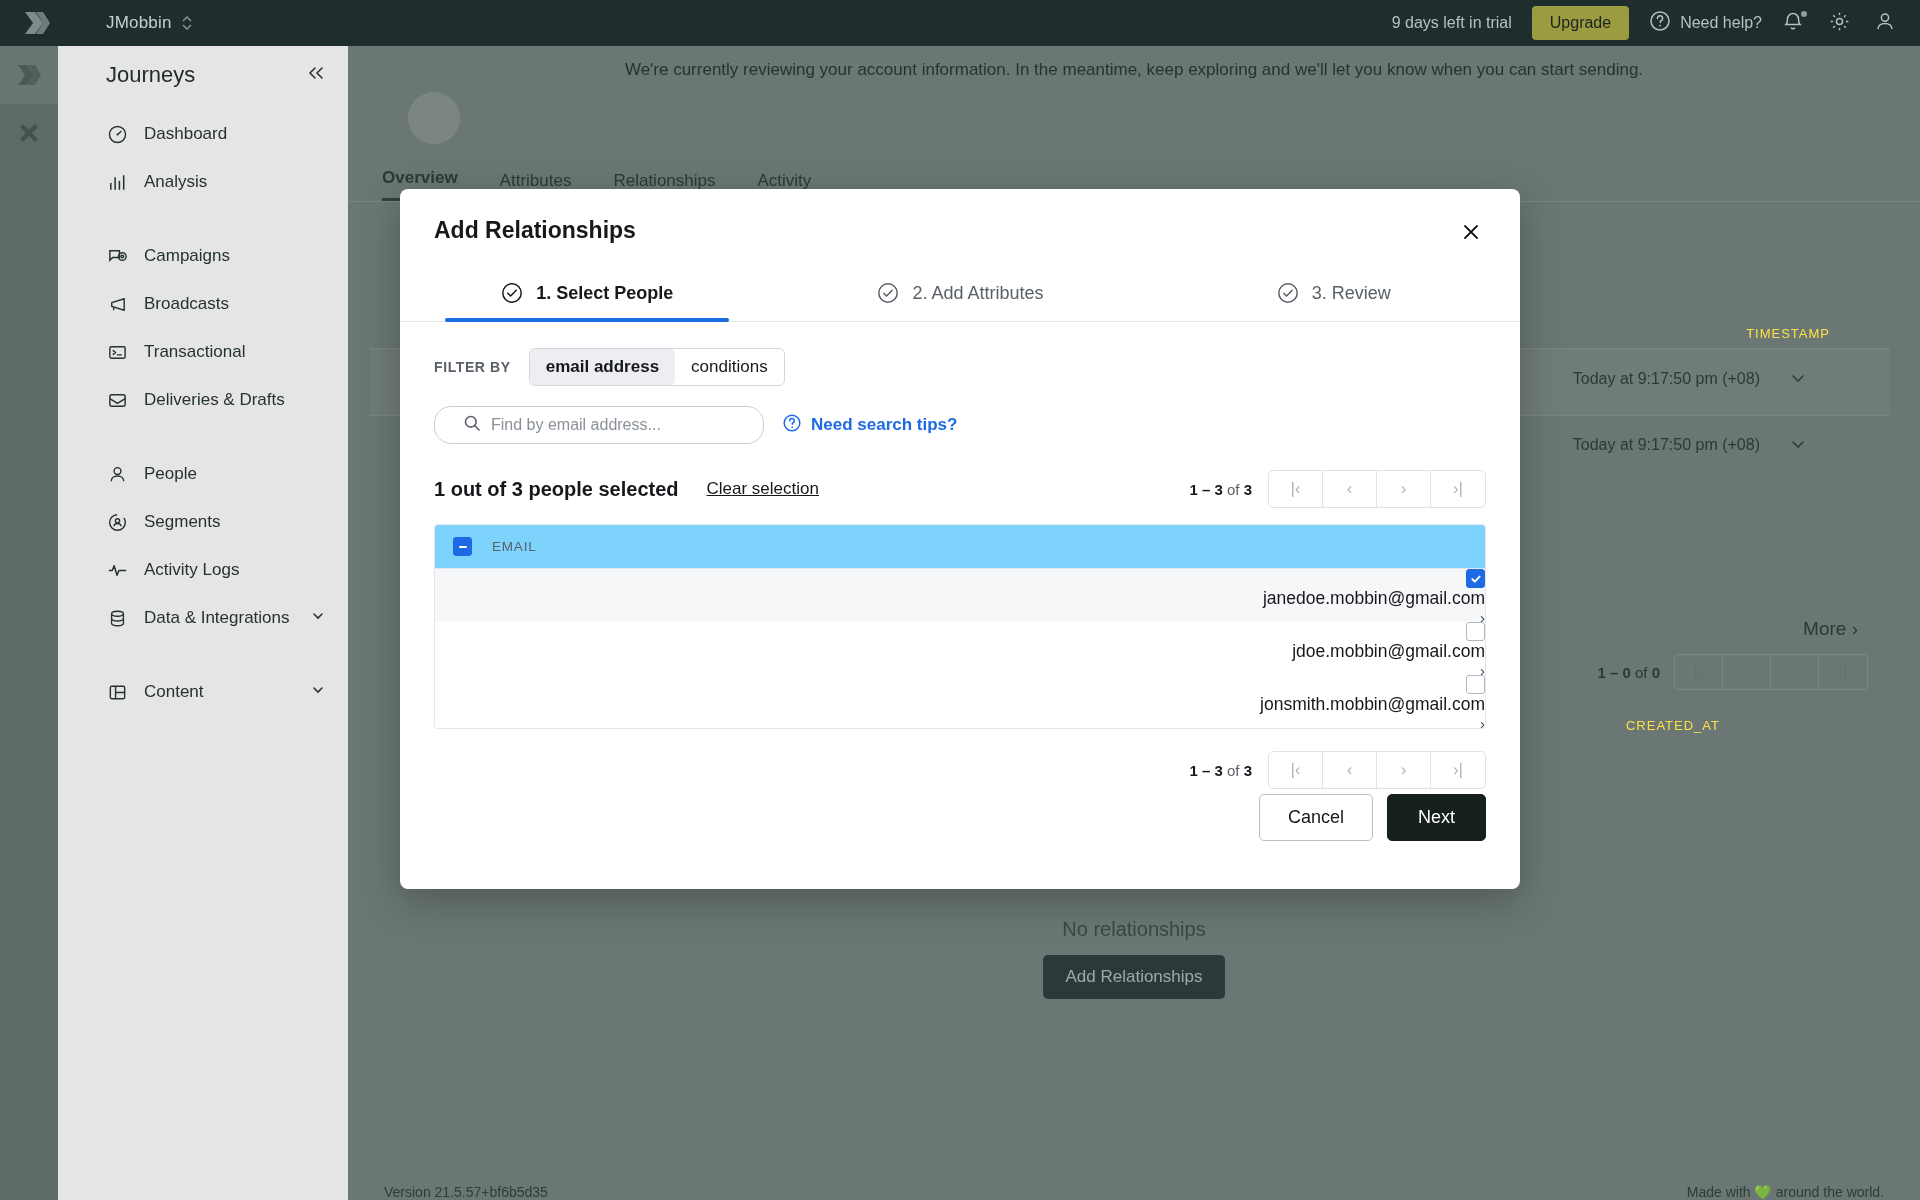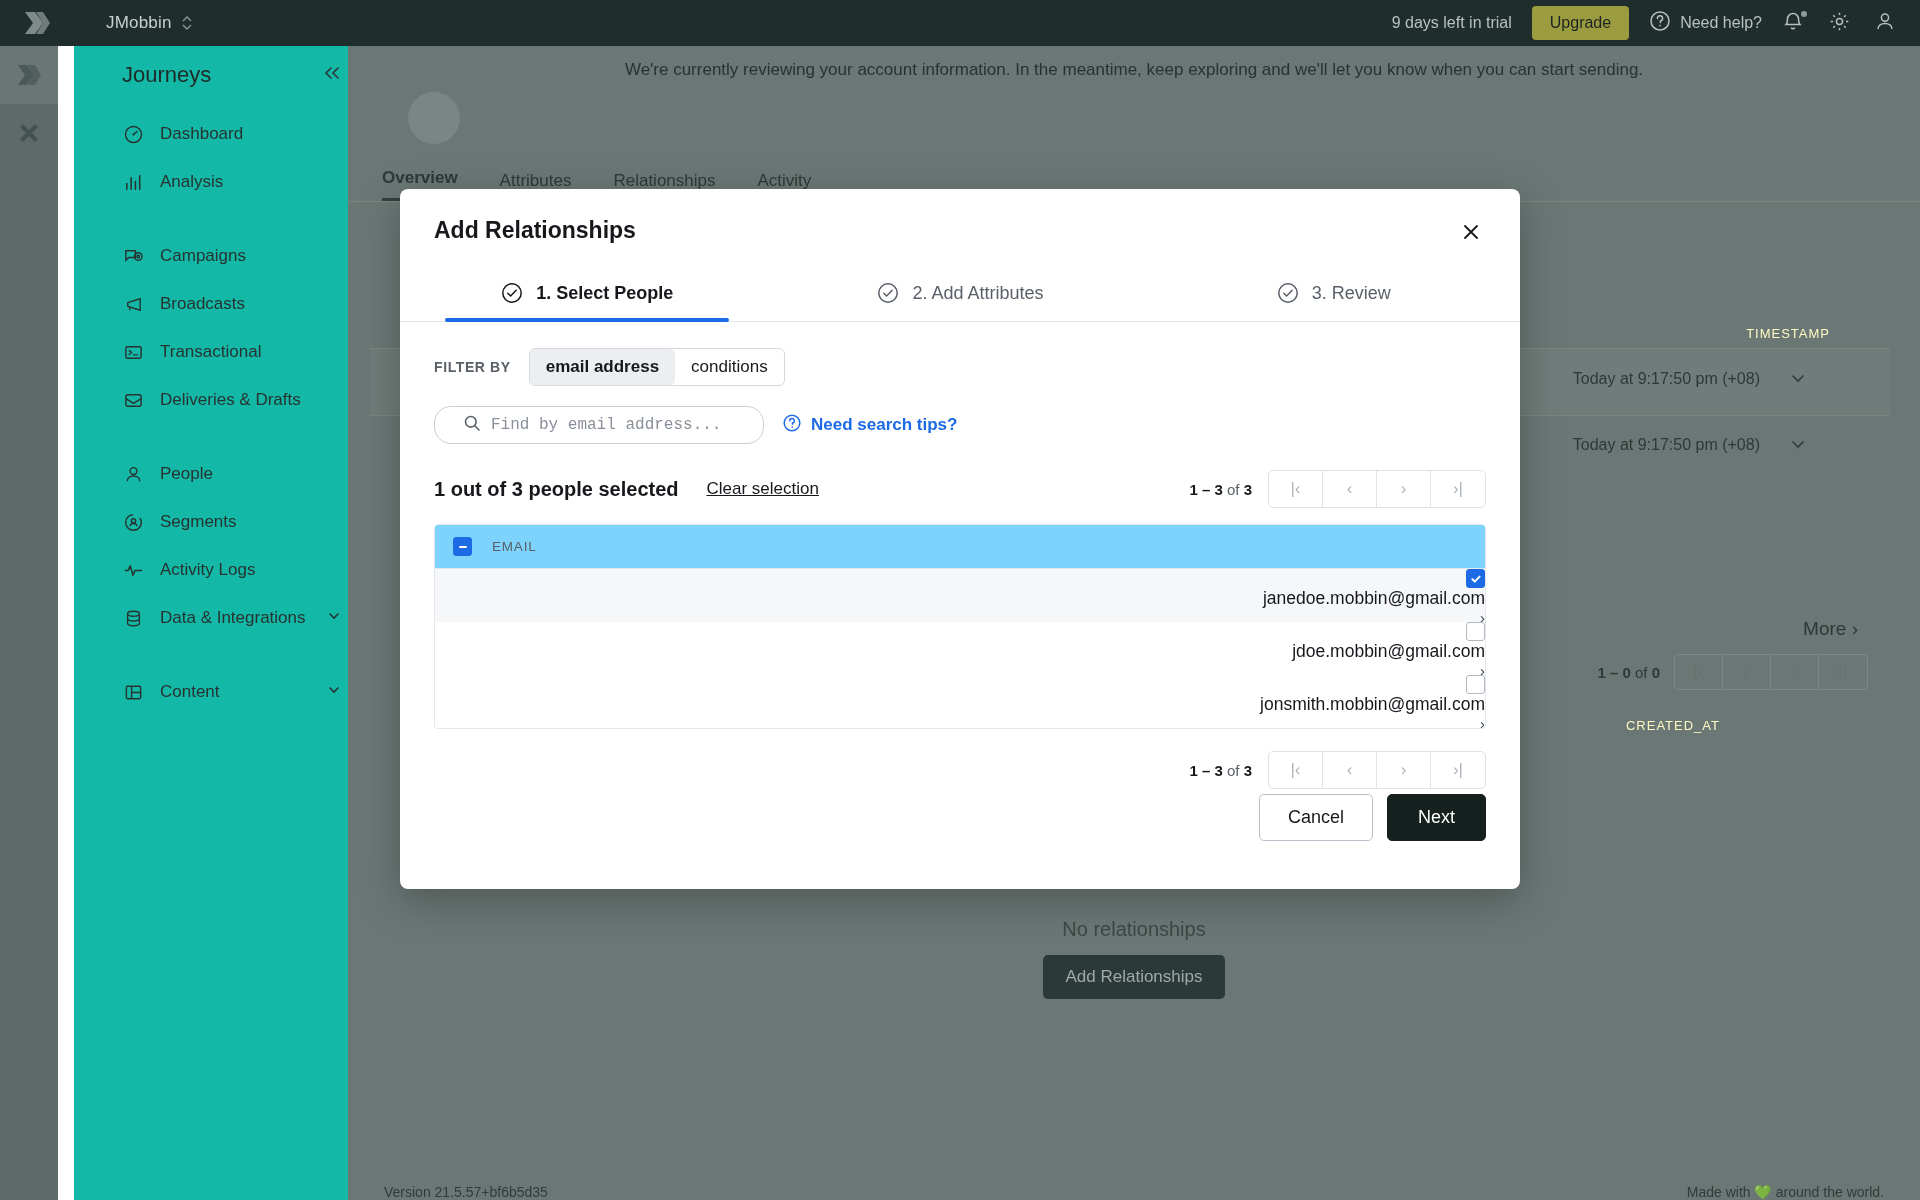--- a/index.html
+++ b/index.html
@@ -36,22 +36,22 @@
   
   .rail {
     position: absolute; top: 46px; left: 0; width: 58px; bottom: 0;
     background: #5d6a67;
   }
   .rail-item { width:58px; height:58px; display:flex; align-items:center; justify-content:center; color:#42514e; cursor:pointer;}
   .rail-item.active { background: #6a7673; }
 
   
   .sidebar {
-    position: absolute; top: 46px; left: 74px; width: 290px; bottom: 0;
-    background: #14b8a6;
+    position: absolute; top: 46px; left: 58px; width: 290px; bottom: 0;
+    background: #e5e5e5;
     text-align: center;
   }
   .sidebar-head {
     height: 58px; display:flex; align-items:center; padding: 0 22px 0 48px; justify-content: space-between;
   }
   .sidebar-title { font-size: 22px; color: #1e2b29; font-weight: 400;}
   .collapse-icon { color:#2b3836; font-size: 18px; cursor:pointer;}
   .nav-group { padding-top: 6px; }
   .nav-item {
     display:flex; align-items:center; gap:16px; padding: 0 22px 0 48px; height: 48px;
@@ -76,21 +76,21 @@
     background:#7b8684;
   }
   .tabs {
     position: absolute; top: 108px; left: 0; right: 0; height: 48px;
     display:flex; align-items:flex-end; gap: 42px; padding: 0 34px;
     border-bottom: 1px solid #7a8582;
   }
   .tab { font-size: 17px; color:#2c3937; padding-bottom: 10px; cursor:pointer;}
   .tab.active { font-weight: 700; border-bottom: 3px solid #31403d; }
 
-  .bg-col-head { position:absolute; font-size: 13px; letter-spacing: 1px; color:#fef9c3; }
+  .bg-col-head { position:absolute; font-size: 13px; letter-spacing: 1px; color:#fde047; }
   .bg-text { position:absolute; font-size:16px; color:#2c3937; }
   .bg-divider { position:absolute; height:1px; background:#7a8582; }
   .bg-row-hl { position:absolute; background:#707c79; }
   .bg-chev { position:absolute; color:#2f3c3a; font-size:18px; }
 
   .bg-pager { position:absolute; display:flex; align-items:center; gap: 14px; }
   .bg-pager .lbl { font-size: 15px; color:#2c3937; }
   .bg-pager .grp { display:flex; border:1px solid #7d8886; border-radius:4px; overflow:hidden; }
   .bg-pager .grp div { width:48px; height:34px; display:flex; align-items:center; justify-content:center; color:#66716f; font-size:16px; border-right:1px solid #7d8886;}
   .bg-pager .grp div:last-child { border-right:none; }
@@ -128,21 +128,21 @@
   .modal-body { padding: 26px 34px 0 34px; flex: 1; }
   .filter-row { display:flex; align-items:center; gap: 18px; }
   .filter-label { font-size: 14px; letter-spacing:.6px; color:#5a6069; font-weight:600; }
   .seg { display:flex; border:1px solid #d4d8de; border-radius: 6px; overflow:hidden; }
   .seg div { padding: 8px 16px; font-size:17px; color:#16181c; cursor:pointer;}
   .seg div.on { background:#eceef1; font-weight:700; border-radius:5px; }
 
   .search-row { margin-top: 20px; display:flex; align-items:center; gap: 18px; }
   .search-box {
     width: 330px; height: 38px; border:1px solid #c9ced6; border-radius:17px;
-    display:flex; align-items:center; gap:10px; padding: 0 28px; background:#fff;font-family:Liberation Mono, monospace;
+    display:flex; align-items:center; gap:10px; padding: 0 28px; background:#fff;
   }
   .search-box input {
     border:none; outline:none; font-size:16px; font-family:inherit; color:#16181c;
     background:transparent; width: 100%;
   }
   .search-box input::placeholder { color:#8a9099; }
   .search-tips { display:flex; align-items:center; gap:9px; color:#1d6ae5; font-size:17px; font-weight:700; cursor:pointer;}
 
   .sel-row { margin-top: 26px; display:flex; align-items:center; }
   .sel-count { font-size: 20px; font-weight:700; color:#16181c; }

